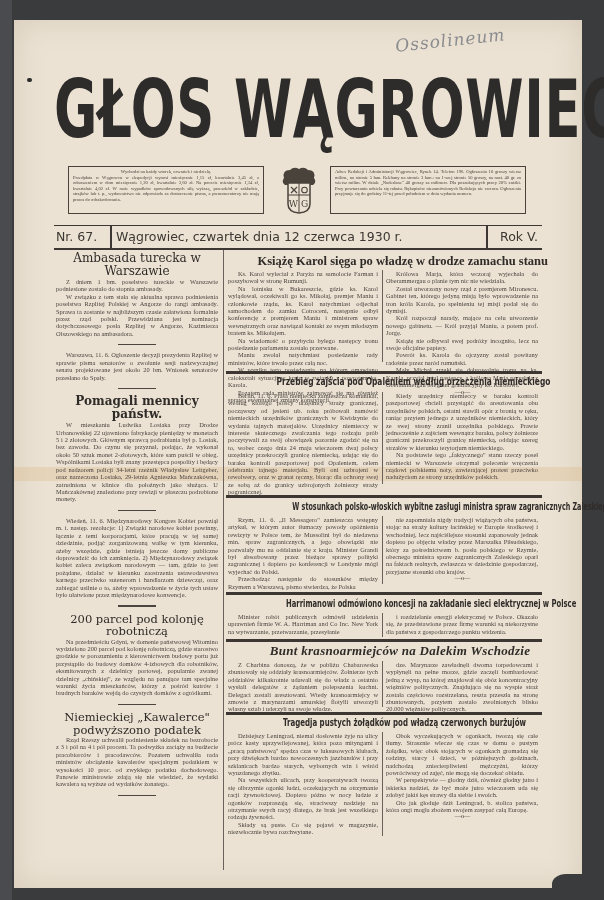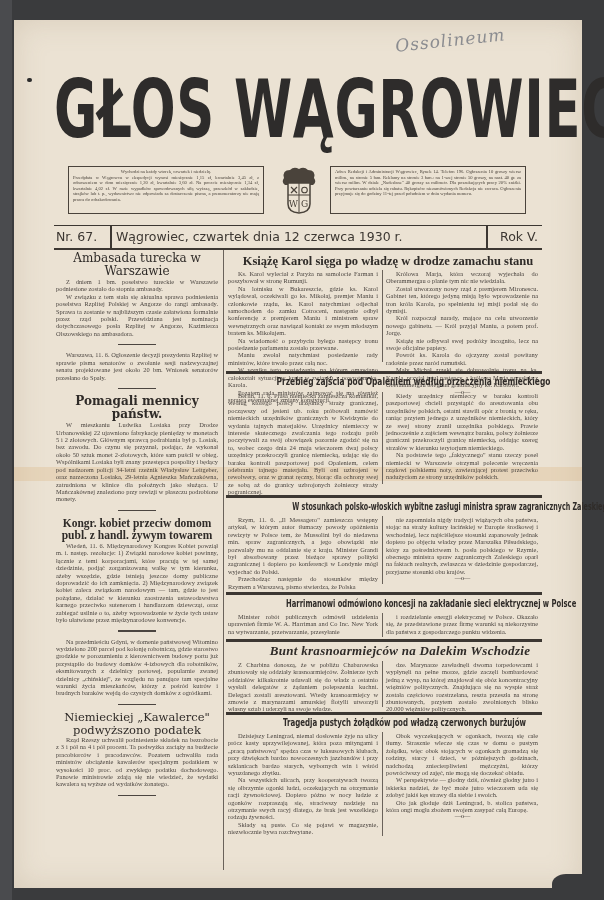--- a/index.html
+++ b/index.html
@@ -90,38 +90,38 @@
   <div>
     <p>Warszawa, 11. 6. Ogłoszenie decyzji prezydenta Rzplitej w sprawie pisma senatorów o zwołanie sesji nadzwyczajnej senatu projektowane jest około 20 bm. Wniosek senatorów przesłano do Spały.</p>
   </div>
   <div class="short-rule"></div>
   <div>
     <h2 class="hl hl-serif" style="font-size:12px;line-height:13px;font-weight:bold;">Pomagali mennicy państw.</h2>
     <p>W mieszkaniu Ludwika Losiaka przy Drodze Urbanowskiej 22 ujawniono fabrykację pieniędzy w monetach 5 i 2 złotowych. Głównym sprawcą podrabiania był p. Losiak, bez zawodu. Do czynu się przyznał, podając, że wykonał około 50 sztuk monet 2-złotowych, które sam puścił w obieg. Wspólnikami Losiaka byli znany przestępca pospolity i będący pod nadzorem policji 34-letni rzeźnik Władysław Leitgeber, oraz narzeczona Losiaka, 29-letnia Agnieszka Mańczakówna, zatrudniona w klinice dla położnych jako służąca. U Mańczakównej znaleziono przy rewizji w płaszczu podrobione monety.</p>
   </div>
   <div class="short-rule"></div>
   <div>
-    <h2 class="hl hl-bold" style="font-size:11.5px;line-height:12.5px;">Kongr. kobiet przeciw domom publ. z handl. żywym towarem</h2>
     <p>Wiedeń, 11. 6. Międzynarodowy Kongres Kobiet powziął m. i. następ. rezolucje: 1) Związki narodowe kobiet powinny, łącznie z temi korporacjami, które pracują w tej samej dziedzinie, podjąć zorganizowaną walkę w tym kierunku, ażeby wszędzie, gdzie istnieją jeszcze domy publiczne doprowadzić do ich zamknięcia. 2) Międzynarodowy związek kobiet zaleca związkom narodowym — tam, gdzie to jest pożądane, działać w kierunku zaostrzenia ustawodawstwa karnego przeciwko sutenerom i handlarzom dziewcząt, oraz zabiegać usilnie o to, ażeby wprowadzenie w życie tych ustaw było ułatwione przez międzynarodowe konwencje.</p>
   </div>
   <div class="short-rule"></div>
   <div>
+    <h2 class="hl hl-serif" style="font-size:11.5px;line-height:12.5px;">200 parcel pod kolonję robotniczą</h2>
     <p>Na przedmieściu Gdyni, w domenie państwowej Witomino wydzielono 200 parcel pod kolonję robotniczą, gdzie starostwo grodzkie w porozumieniu z kierownictwem budowy portu już przystąpiło do budowy domków 4-izbowych dla robotników, eksmitowanych z dzielnicy portowej, popularnie zwanej dzielnicy „chińskiej", ze względu na panujące tam specjalne warunki życia mieszkańców, którzy z pośród kutrów i brudnych baraków wejdą do czystych domków z ogródkami.</p>
   </div>
   <div class="short-rule"></div>
   <div>
     <h2 class="hl hl-serif" style="font-size:11.5px;line-height:12.5px;">Niemieckiej „Kawalerce" podwyższono podatek</h2>
     <p>Rząd Rzeszy uchwalił podniesienie składek na bezrobocie z 3 i pół na 4 i pół procent. Ta podwyżka zaciąży na budżecie pracobiorców i pracodawców. Pozatem uchwaliła rada ministrów obciążenie kawalerów specjalnym podatkiem w wysokości 10 proc. od zwykłego podatku dochodowego. Panowie ministrowie zdają się nie wiedzieć, że wydatki kawalera są wyższe od wydatków żonatego.</p>
   </div>
   <div class="short-rule"></div>
 </div>
 
 <div class="vrule" style="left:223px;top:250px;height:620px;"></div>
 
-<h2 class="hl hl-bold" style="position:absolute;left:228px;top:254px;width:320px;font-size:12.5px;line-height:14px;">Książę Karol sięga po władzę w drodze zamachu stanu</h2>
+<h2 class="hl hl-bold" style="position:absolute;left:228px;top:254px;width:320px;font-size:12.5px;line-height:14px;text-align:right;">Książę Karol sięga po władzę w drodze zamachu stanu</h2>
 <div class="col" style="left:228px;top:270px;width:150px;">
   <p>Ks. Karol wyleciał z Paryża na samolocie Farman i poszybował w stronę Rumunji.</p>
   <p>Na lotnisku w Bukareszcie, gdzie ks. Karol wylądował, oczekiwali go ks. Mikołaj, premjer Maniu i członkowie rządu, ks. Karol natychmiast odjechał samochodem do zamku Cotroceni, następnie odbył konferencję z premjerem Maniu i ministrem spraw wewnętrznych oraz nawiązał kontakt ze swym młodszym bratem ks. Mikołajem.</p>
   <p>Na wiadomość o przybyciu byłego następcy tronu posiedzenie parlamentu zostało przerwane.</p>
   <p>Maniu zwołał natychmiast posiedzenie rady ministrów, które trwało przez całą noc.</p>
   <p>W wyniku tego posiedzenia, na którem omawiano całokształt sytuacji w kraju w związku z powrotem ks. Karola.</p>
   <p>Pozatem rada ministrów zajmować się ma również sprawą ewentualnej zmiany konstytucji.</p>
 </div>
 <div class="vrule" style="left:382px;top:270px;height:92px;"></div>
 <div class="col" style="left:386px;top:270px;width:152px;">

